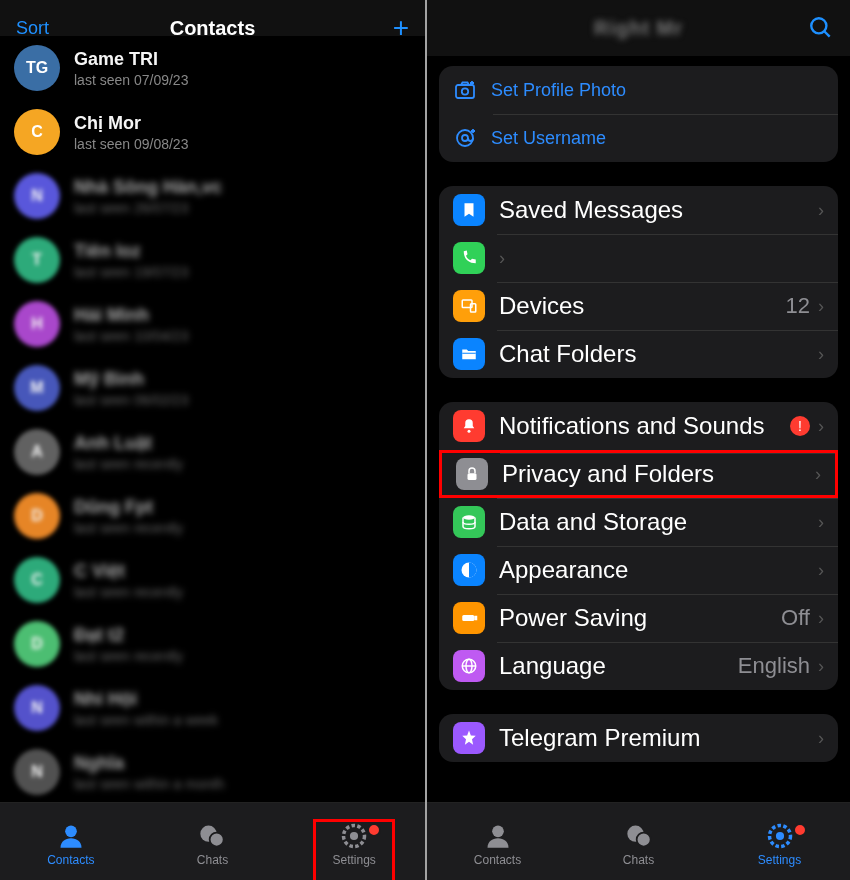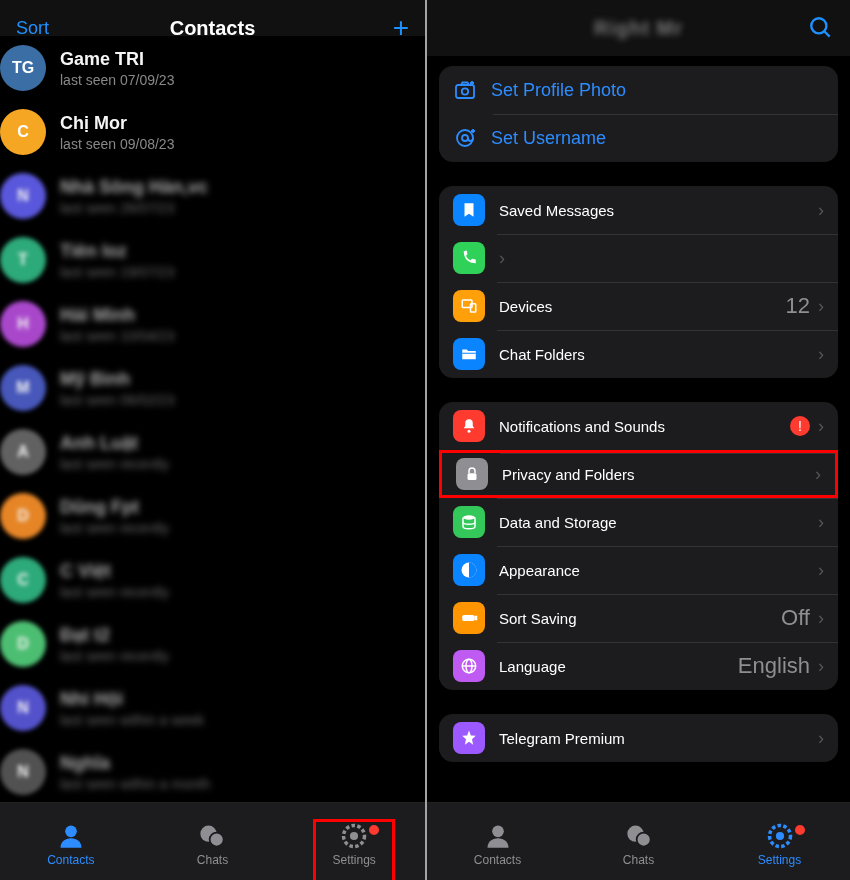--- a/index.html
+++ b/index.html
@@ -17,21 +17,21 @@
   
   .header { height: 56px; display:flex; align-items:center; justify-content:space-between; padding:0 16px; background:#111; }
   .header .title { position:absolute; left:0; right:0; text-align:center; font-size:20px; font-weight:600; pointer-events:none; }
   .header .h-left { color:#1e90ff; font-size:18px; z-index:1; }
   .header .h-right { color:#1e90ff; font-size:28px; line-height:1; z-index:1; }
   .header .blurred-title { color:#777; filter: blur(3px); font-size:20px; font-weight:600; letter-spacing:1px;}
 
   
   .contacts { flex:1; overflow:hidden; background:#000;}
   .contact {
-    display:flex; align-items:center; height:64px; border-bottom:0; position:relative;
+    display:flex; align-items:center; height:64px; padding-left:14px; border-bottom:0; position:relative;
   }
   .avatar {
     width:46px; height:46px; border-radius:50%; margin-right:14px; flex-shrink:0;
     display:flex; align-items:center; justify-content:center; font-size:16px; font-weight:600; color:#fff;
   }
   .avatar.blur { filter: blur(2px) brightness(0.95); }
   .c-text .name { font-size:18px; color:#f5f5f5;font-weight:bold; }
   .c-text .sub { font-size:14px; color:#888; margin-top:2px; }
   .c-text.blur { filter: blur(3px); color:#999;}
   .c-text.blur .name { color:#aaa; }
@@ -46,21 +46,21 @@
     display:flex; align-items:center; height:48px; padding:0 14px; position:relative;
   }
   .row + .row::before {
     content:""; position:absolute; left:58px; right:0; top:0; height:1px; background:#333;
   }
   .row .link { color:#2d8cff; font-size:18px; }
   .row .icon-box {
     width:32px; height:32px; border-radius:8px; margin-right:14px; flex-shrink:0;
     display:flex; align-items:center; justify-content:center;
   }
-  .row .label { font-size:15px; flex:1; color:#fff;}
+  .row .label { font-size:24px; flex:1; color:#fff;}
   .row .trail { color:#8e8e93; font-size:22px; margin-right:8px;}
   .row .chev { color:#555; font-size:18px; }
   .row .alert {
     width:20px; height:20px; border-radius:50%; background:#ff3b30; color:#fff;
     display:flex; align-items:center; justify-content:center; font-size:14px; margin-right:8px;
   }
   .row.link-row + .row.link-row::before { left:54px; }
   .icon-link { width:24px; height:24px; margin-right:14px; color:#2d8cff; display:flex; align-items:center; justify-content:center;}
   .highlight-box { border: 3px solid #ff0000; }
 
@@ -329,21 +329,21 @@
           <span class="label">Appearance</span>
           <span class="chev">›</span>
         </div>
         <div class="row">
           <div class="icon-box" style="background: rgb(255, 149, 0);">
             <svg width="18" height="18" viewBox="0 0 24 24" stroke="#fff" stroke-width="2" fill="none">
               <rect x="3" y="8" width="16" height="8" rx="2" fill="#fff" stroke="none"></rect>
               <rect x="20" y="10" width="2" height="4" fill="#fff"></rect>
             </svg>
           </div>
-          <span class="label">Sort Saving</span>
+          <span class="label">Power Saving</span>
           <span class="trail">Off</span>
           <span class="chev">›</span>
         </div>
         <div class="row">
           <div class="icon-box" style="background: rgb(191, 90, 242);">
             <svg width="18" height="18" viewBox="0 0 24 24" stroke="#fff" stroke-width="2" fill="none">
               <circle cx="12" cy="12" r="9"></circle>
               <ellipse cx="12" cy="12" rx="4" ry="9"></ellipse>
               <line x1="3" y1="12" x2="21" y2="12"></line>
             </svg>

